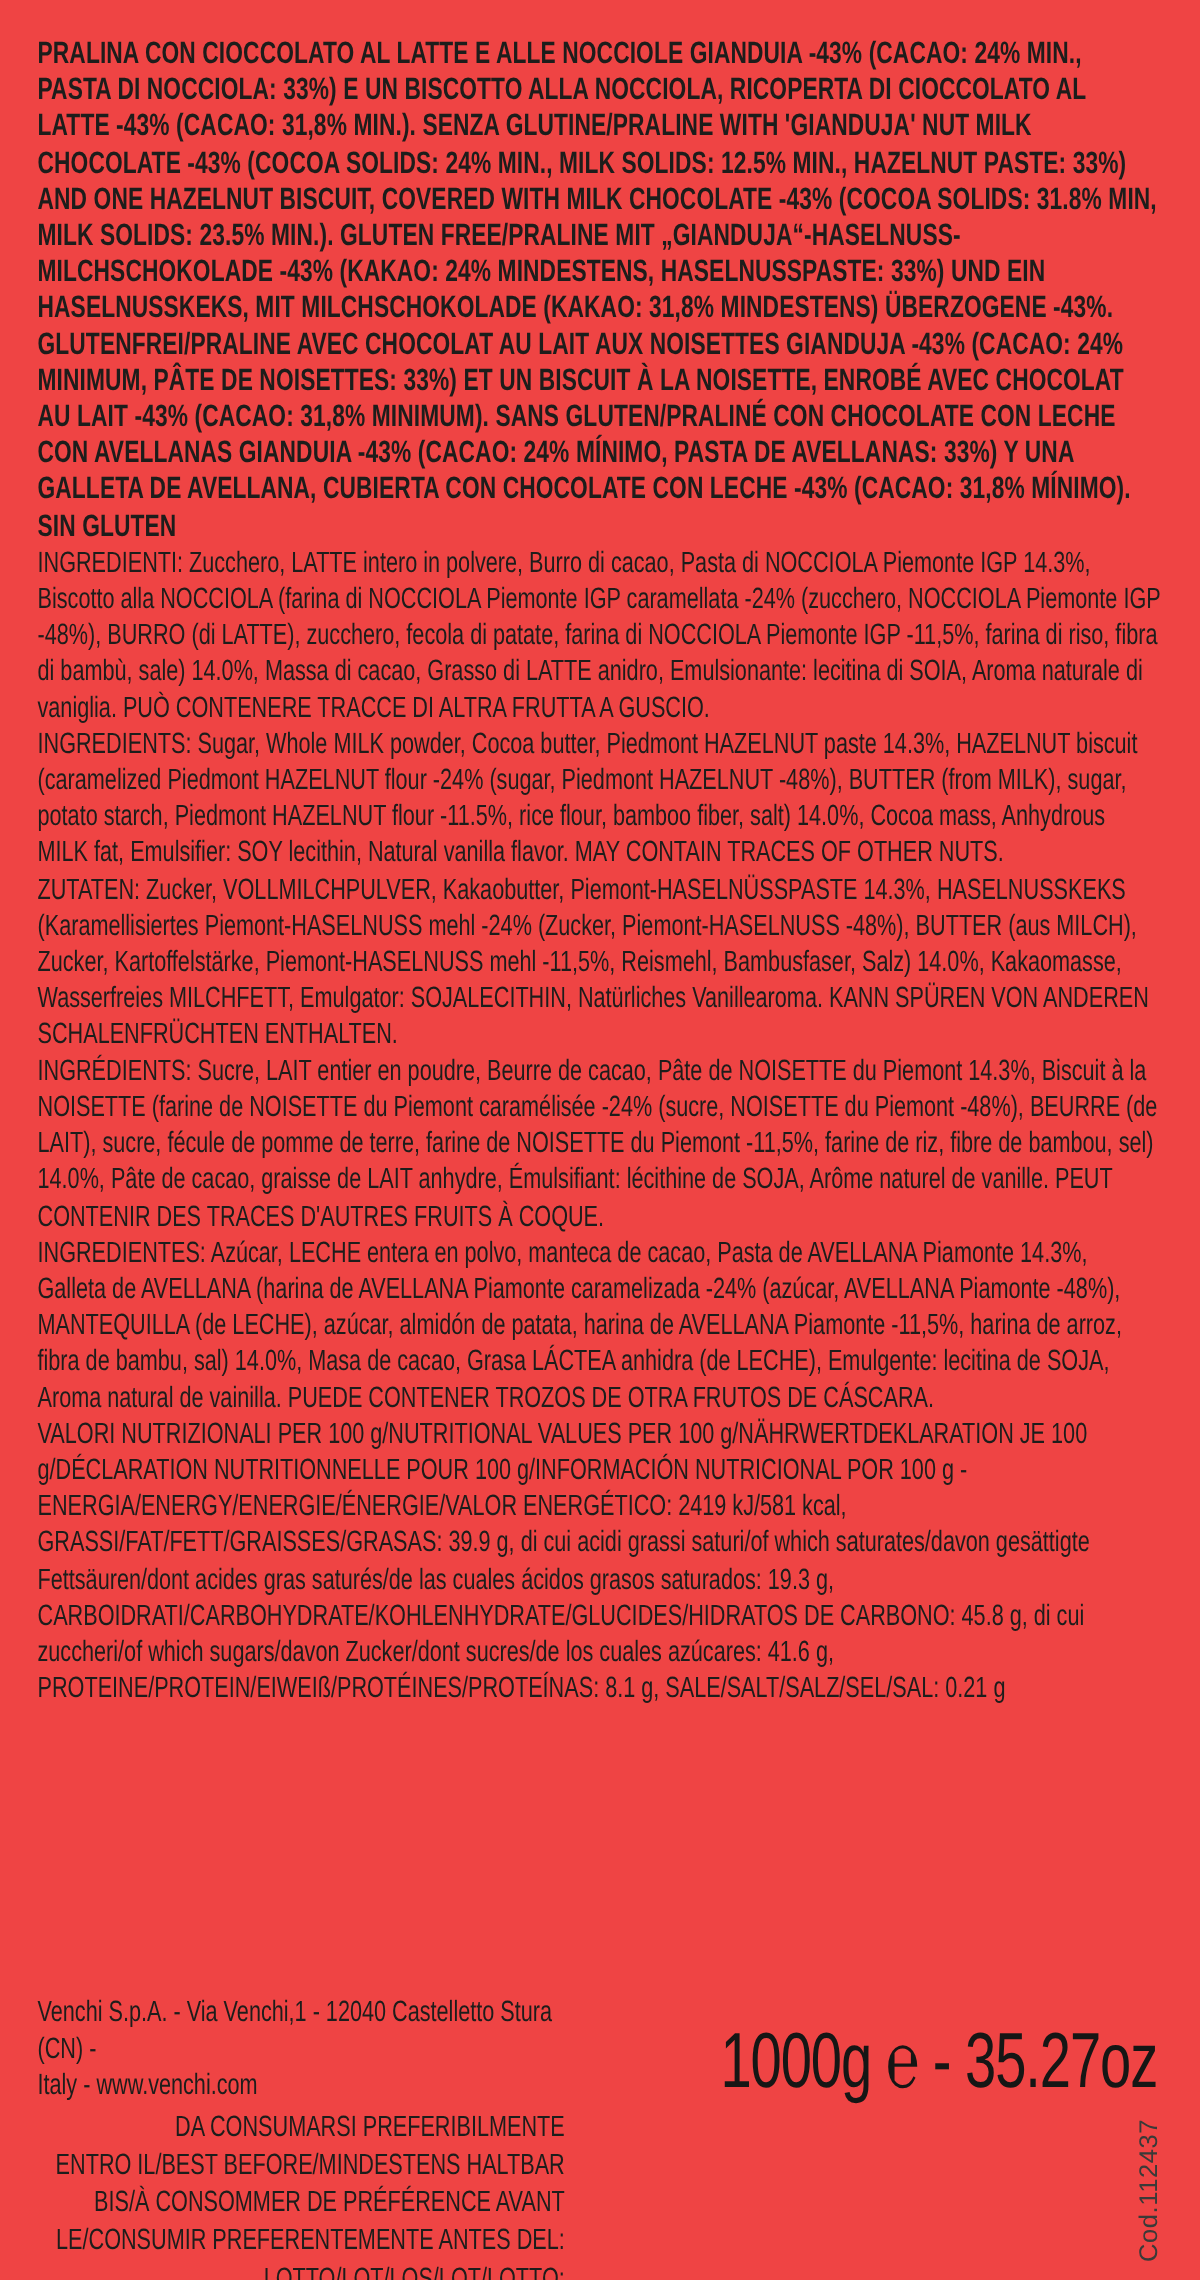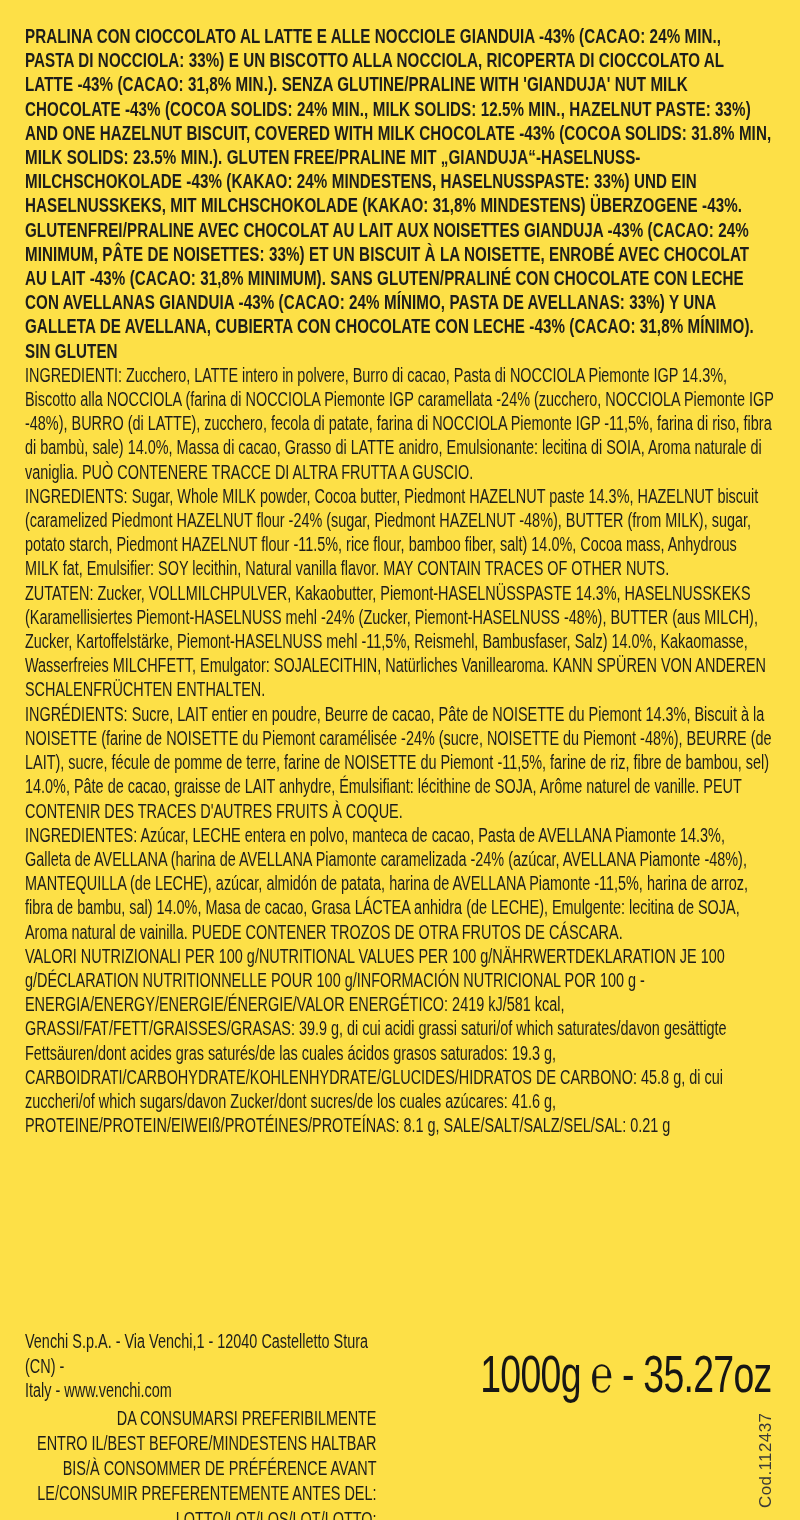--- a/index.html
+++ b/index.html
@@ -11,21 +11,21 @@
     width: 800px;
     height: 1520px;
     position: relative;
     overflow: hidden;
     font-family: "Liberation Sans", sans-serif;
     color: #1d1d1b;
   }
   .label-sheet {
     position: absolute;
     inset: 0;
-    background: #fde047;
+    background: #ef4444;
     padding-left: 28px;
   }
   
   .content {
     position: absolute;
     left: 25px;
     top: 24px;
     width: 1012px;
     transform: scaleX(0.74);
     transform-origin: 0 0;

